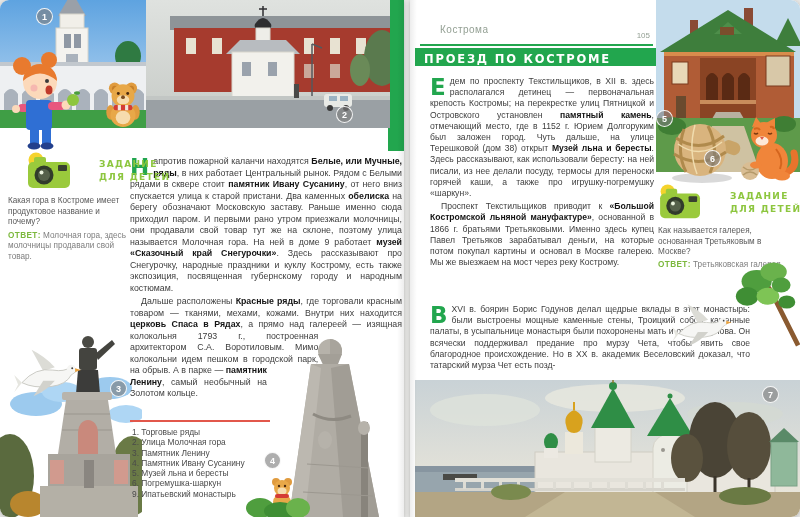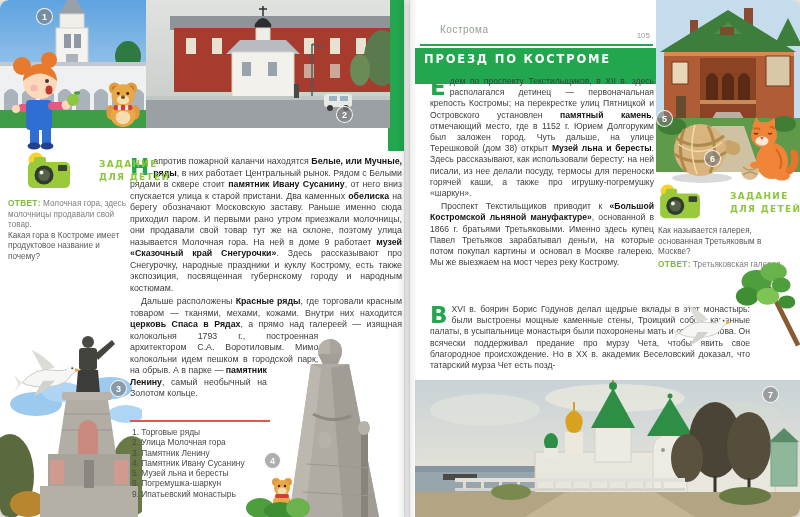--- a/index.html
+++ b/index.html
@@ -7,21 +7,21 @@
        font-family:"Liberation Sans",sans-serif;}
   .abs{position:absolute;}
   .page{position:absolute;top:0;height:517px;background:#ffffff;overflow:hidden;box-shadow:0 1px 4px rgba(0,0,0,.22);}
   .page-left{left:0;width:404px;border-radius:9px 0 0 9px;}
   .page-right{left:410px;width:390px;border-radius:0 9px 9px 0;}
   .page-left::after{content:'';position:absolute;right:0;top:0;bottom:0;width:7px;
        background:linear-gradient(to right,rgba(0,0,0,0),rgba(0,0,0,.07));pointer-events:none;z-index:40;}
   .page-right::before{content:'';position:absolute;left:0;top:0;bottom:0;width:7px;
        background:linear-gradient(to left,rgba(0,0,0,0),rgba(0,0,0,.07));pointer-events:none;z-index:40;}
   .hbar{position:absolute;background:#22a64e;color:#fff;font-family:"DejaVu Sans",sans-serif;
-       font-weight:bold;font-size:11.5px;letter-spacing:1.8px;line-height:22px;height:36px;
+       font-weight:bold;font-size:11.5px;letter-spacing:1.8px;line-height:22px;height:18px;
        padding-left:9px;box-sizing:border-box;z-index:3;white-space:nowrap;}
   .para{font-size:8.8px;line-height:11.5px;color:#3d3d3d;text-align:justify;}
   .para-r{font-size:8.6px;line-height:11.2px;}
   .rich span.b{font-weight:bold;color:#141414;}
   .dropcap{float:left;color:#22a64e;font-family:"DejaVu Sans",sans-serif;font-weight:bold;
        font-size:23px;line-height:20px;margin:1px 4px 0 0;}
   .indent{text-indent:11px;}
   .statue-spacer{float:right;width:135px;height:112px;
        shape-outside:polygon(100% 0,100% 34%,38% 34%,38% 66%,0 66%,0 100%,100% 100%);}
   .mk{position:absolute;width:17px;height:17px;border-radius:50%;background:rgba(125,125,125,.62);
@@ -170,25 +170,25 @@
         <circle cx="18" cy="23" r="9.5" fill="#313b2b"></circle>
         <circle cx="18" cy="23" r="6" fill="#55614a"></circle>
         <circle cx="15.5" cy="20.5" r="2" fill="#e9f2dc"></circle>
       </svg>
     </div>
     <div class="abs" style="left:77px;top:158px;z-index:5;">
       <div class="ktitle">ЗАДАНИЕ</div>
       <div class="ktitle">ДЛЯ ДЕТЕЙ</div>
     </div>
     <div class="abs ktext" style="left:8px;top:196px;width:119px;z-index:5;">
+      <div>Какая гора в Костроме имеет продуктовое название и почему?</div>
       <div style="margin-top:3px;">
         <span class="klabel">ОТВЕТ:</span>
         <span class="kanswer">Молочная гора, здесь молочницы продавали свой товар.</span>
       </div>
-      <div>Какая гора в Костроме имеет продуктовое название и почему?</div>
     </div>
 
     <div class="abs" style="left:130px;top:156px;width:272px;z-index:3;">
       <div class="para">
         <span class="dropcap">Н</span><span class="rich"><span>апротив пожарной каланчи находятся </span><span class="b">Белые, или Мучные, ряды</span><span>, в них работает Центральный рынок. Рядом с Белыми рядами в сквере стоит </span><span class="b">памятник Ивану Сусанину</span><span>, от него вниз спускается улица к старой пристани. Два каменных </span><span class="b">обелиска</span><span> на берегу обозначают Московскую заставу. Раньше именно сюда приходил паром. И первыми рано утром приезжали молочницы, они продавали свой товар тут же на склоне, поэтому улица называется Молочная гора. На ней в доме 9 работает </span><span class="b">музей «Сказочный край Снегурочки»</span><span>. Здесь рассказывают про Снегурочку, народные праздники и куклу Кострому, есть также экспозиция, посвященная губернскому городу и народным костюмам.</span></span>
       </div>
       <div class="para indent" style="margin-top:2px;">
         <div class="statue-spacer"></div>
         <span class="rich"><span>Дальше расположены </span><span class="b">Красные ряды</span><span>, где торговали красным товаром — тканями, мехами, кожами. Внутри них находится </span><span class="b">церковь Спаса в Рядах</span><span>, а прямо над галереей — изящная колокольня 1793 г., построенная архитектором С.А. Воротиловым. Мимо колокольни идем пешком в городской парк, на обрыв. А в парке — </span><span class="b">памятник Ленину</span><span>, самый необычный на Золотом кольце.</span></span>
       </div>

